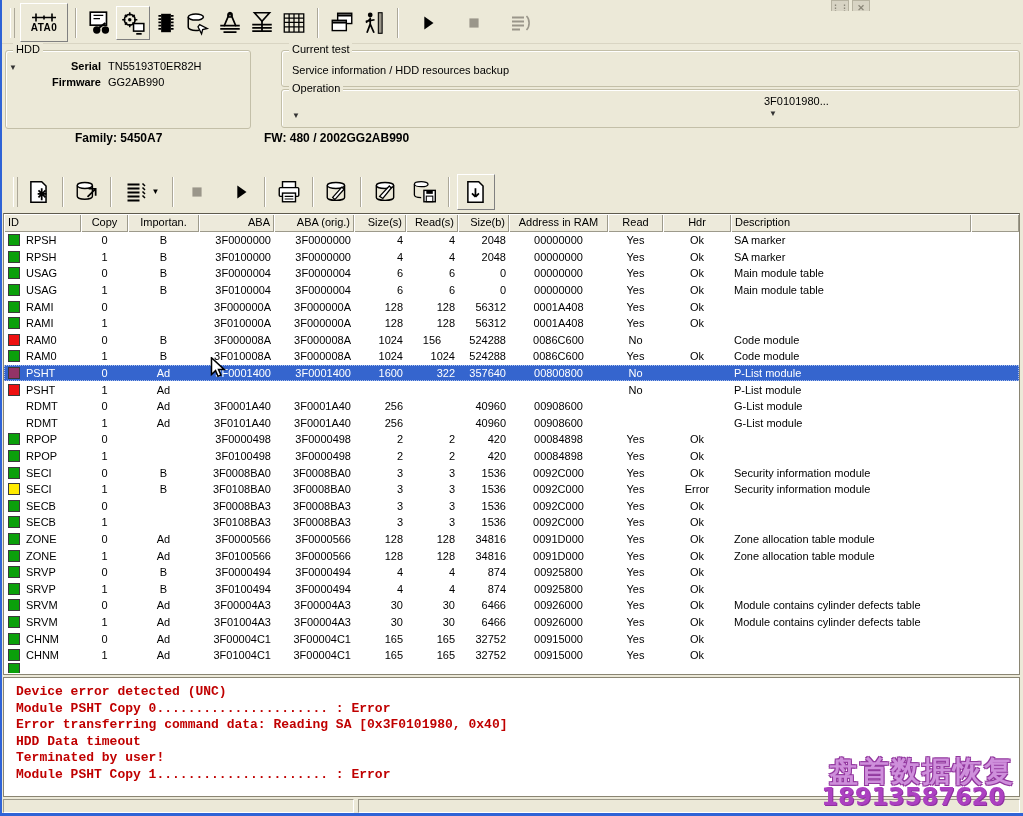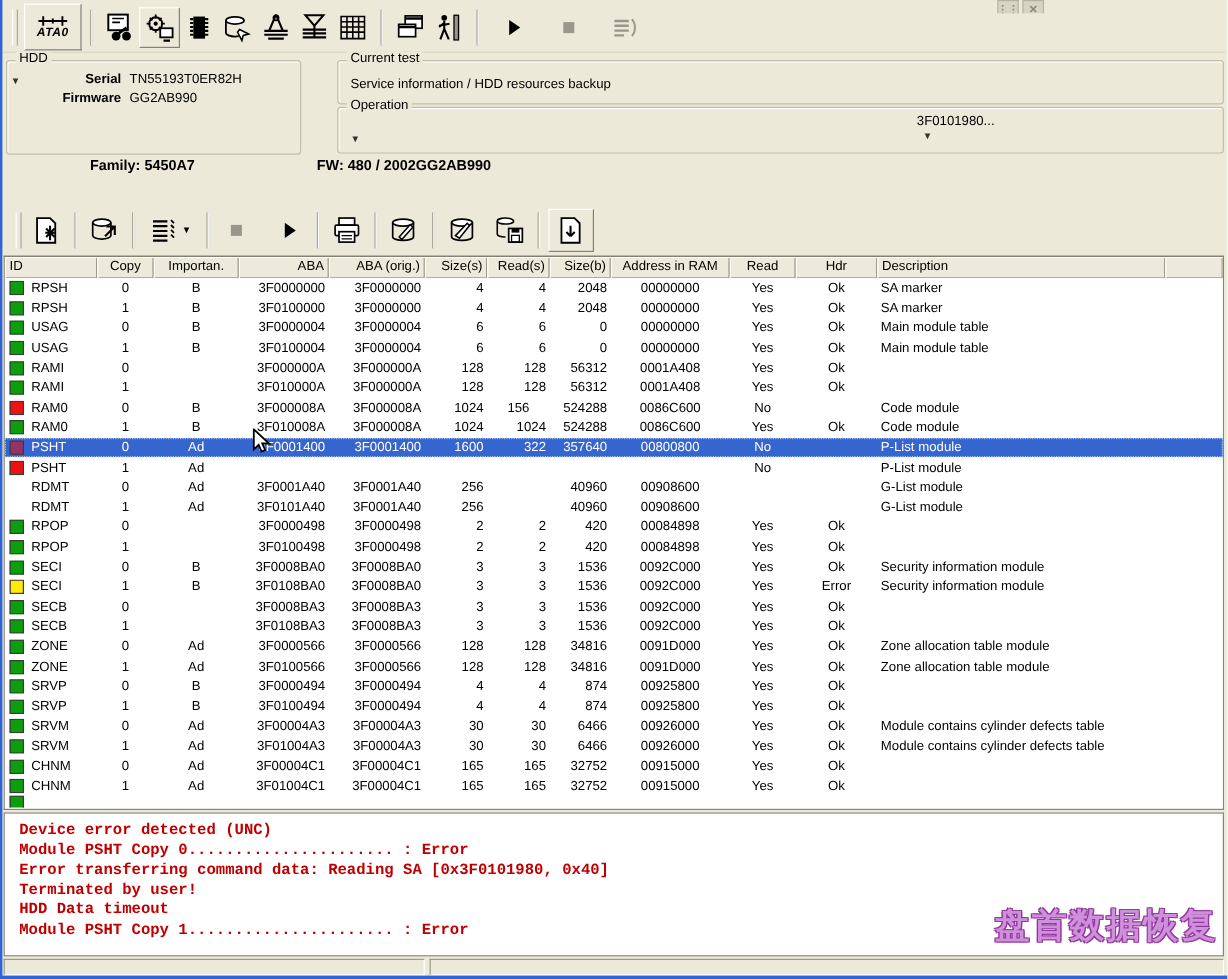--- a/index.html
+++ b/index.html
@@ -13,21 +13,21 @@
   .wc{width:16px;height:14px;background:#d8d4c4;border:1px solid #b6b2a0;display:flex;align-items:center;justify-content:center;color:#8a8678;font-size:9px;font-weight:bold;}
 
   
   .toolbar{position:absolute;display:flex;align-items:center;}
   #toolbar-main{left:2px;top:2px;width:1019px;height:42px;border-bottom:1px solid #d9d5c3;padding-left:8px;box-sizing:border-box;}
   #toolbar-mods{left:3px;top:171px;width:1017px;height:41px;padding-left:10px;box-sizing:border-box;}
   .grip{width:3px;height:30px;border-left:1px solid #fff;border-right:1px solid #aca899;margin-right:5px;}
   .tb-sep{width:1px;height:30px;background:#aca899;border-right:1px solid #fff;margin:0 7px;}
   .tb-btn{width:32px;height:32px;display:flex;align-items:center;justify-content:center;flex:none;}
   .tb-btn.framed{border:1px solid;border-color:#fff #808080 #808080 #fff;background:#ECE9D8;}
-  #ata0-btn{width:46px;height:37px;flex-direction:column;gap:0;font-style:italic;}
+  #ata0-btn{width:46px;height:37px;flex-direction:column;gap:0;}
   #ata0-btn .lbl{font-size:10px;font-weight:bold;line-height:10px;letter-spacing:0.5px;}
   .dd-arrow{font-size:8px;color:#000;margin-left:3px;}
 
   
   .gbox{position:absolute;border:1px solid #c3bfa8;border-radius:3px;box-shadow:inset 1px 1px 0 #fff;}
   .gbox .box-label{position:absolute;top:-8px;left:7px;background:#ECE9D8;padding:0 3px;font-size:11px;}
   #hdd-box{left:5px;top:50px;width:244px;height:77px;}
   #hdd-dd{position:absolute;left:3px;top:12px;font-size:8px;color:#333;}
   .hdd-row{display:flex;height:16px;align-items:center;}
   .hdd-rows{position:absolute;left:0;top:7px;width:100%;}
@@ -869,24 +869,25 @@
   <div id="cursor">
     <svg width="18" height="21" viewBox="0 0 12 14">
         <path d="M1 0.5v11.2l2.7-2.6 1.6 3.8 2-0.9-1.6-3.6h3.8z" fill="#fff" stroke="#000" stroke-width="1"></path>
       </svg>
   </div>
 
   <div id="log-panel">
       <div class="log-line">Device error detected (UNC)</div>
       <div class="log-line">Module PSHT Copy 0...................... : Error</div>
       <div class="log-line">Error transferring command data: Reading SA [0x3F0101980, 0x40]</div>
+      <div class="log-line">HDD Data timeout</div>
       <div class="log-line">Terminated by user!</div>
-      <div class="log-line">HDD Data timeout</div>
       <div class="log-line">Module PSHT Copy 1...................... : Error</div>
     </div>
 
   <div id="status-bar">
     <div class="sb-cell" id="sb-left"></div>
     <div class="sb-cell" id="sb-right"></div>
   </div>
 
   <div id="wm1">盘首数据恢复</div>
+  <div id="wm2">18913587620</div>
 </div>
 
 </body></html>

